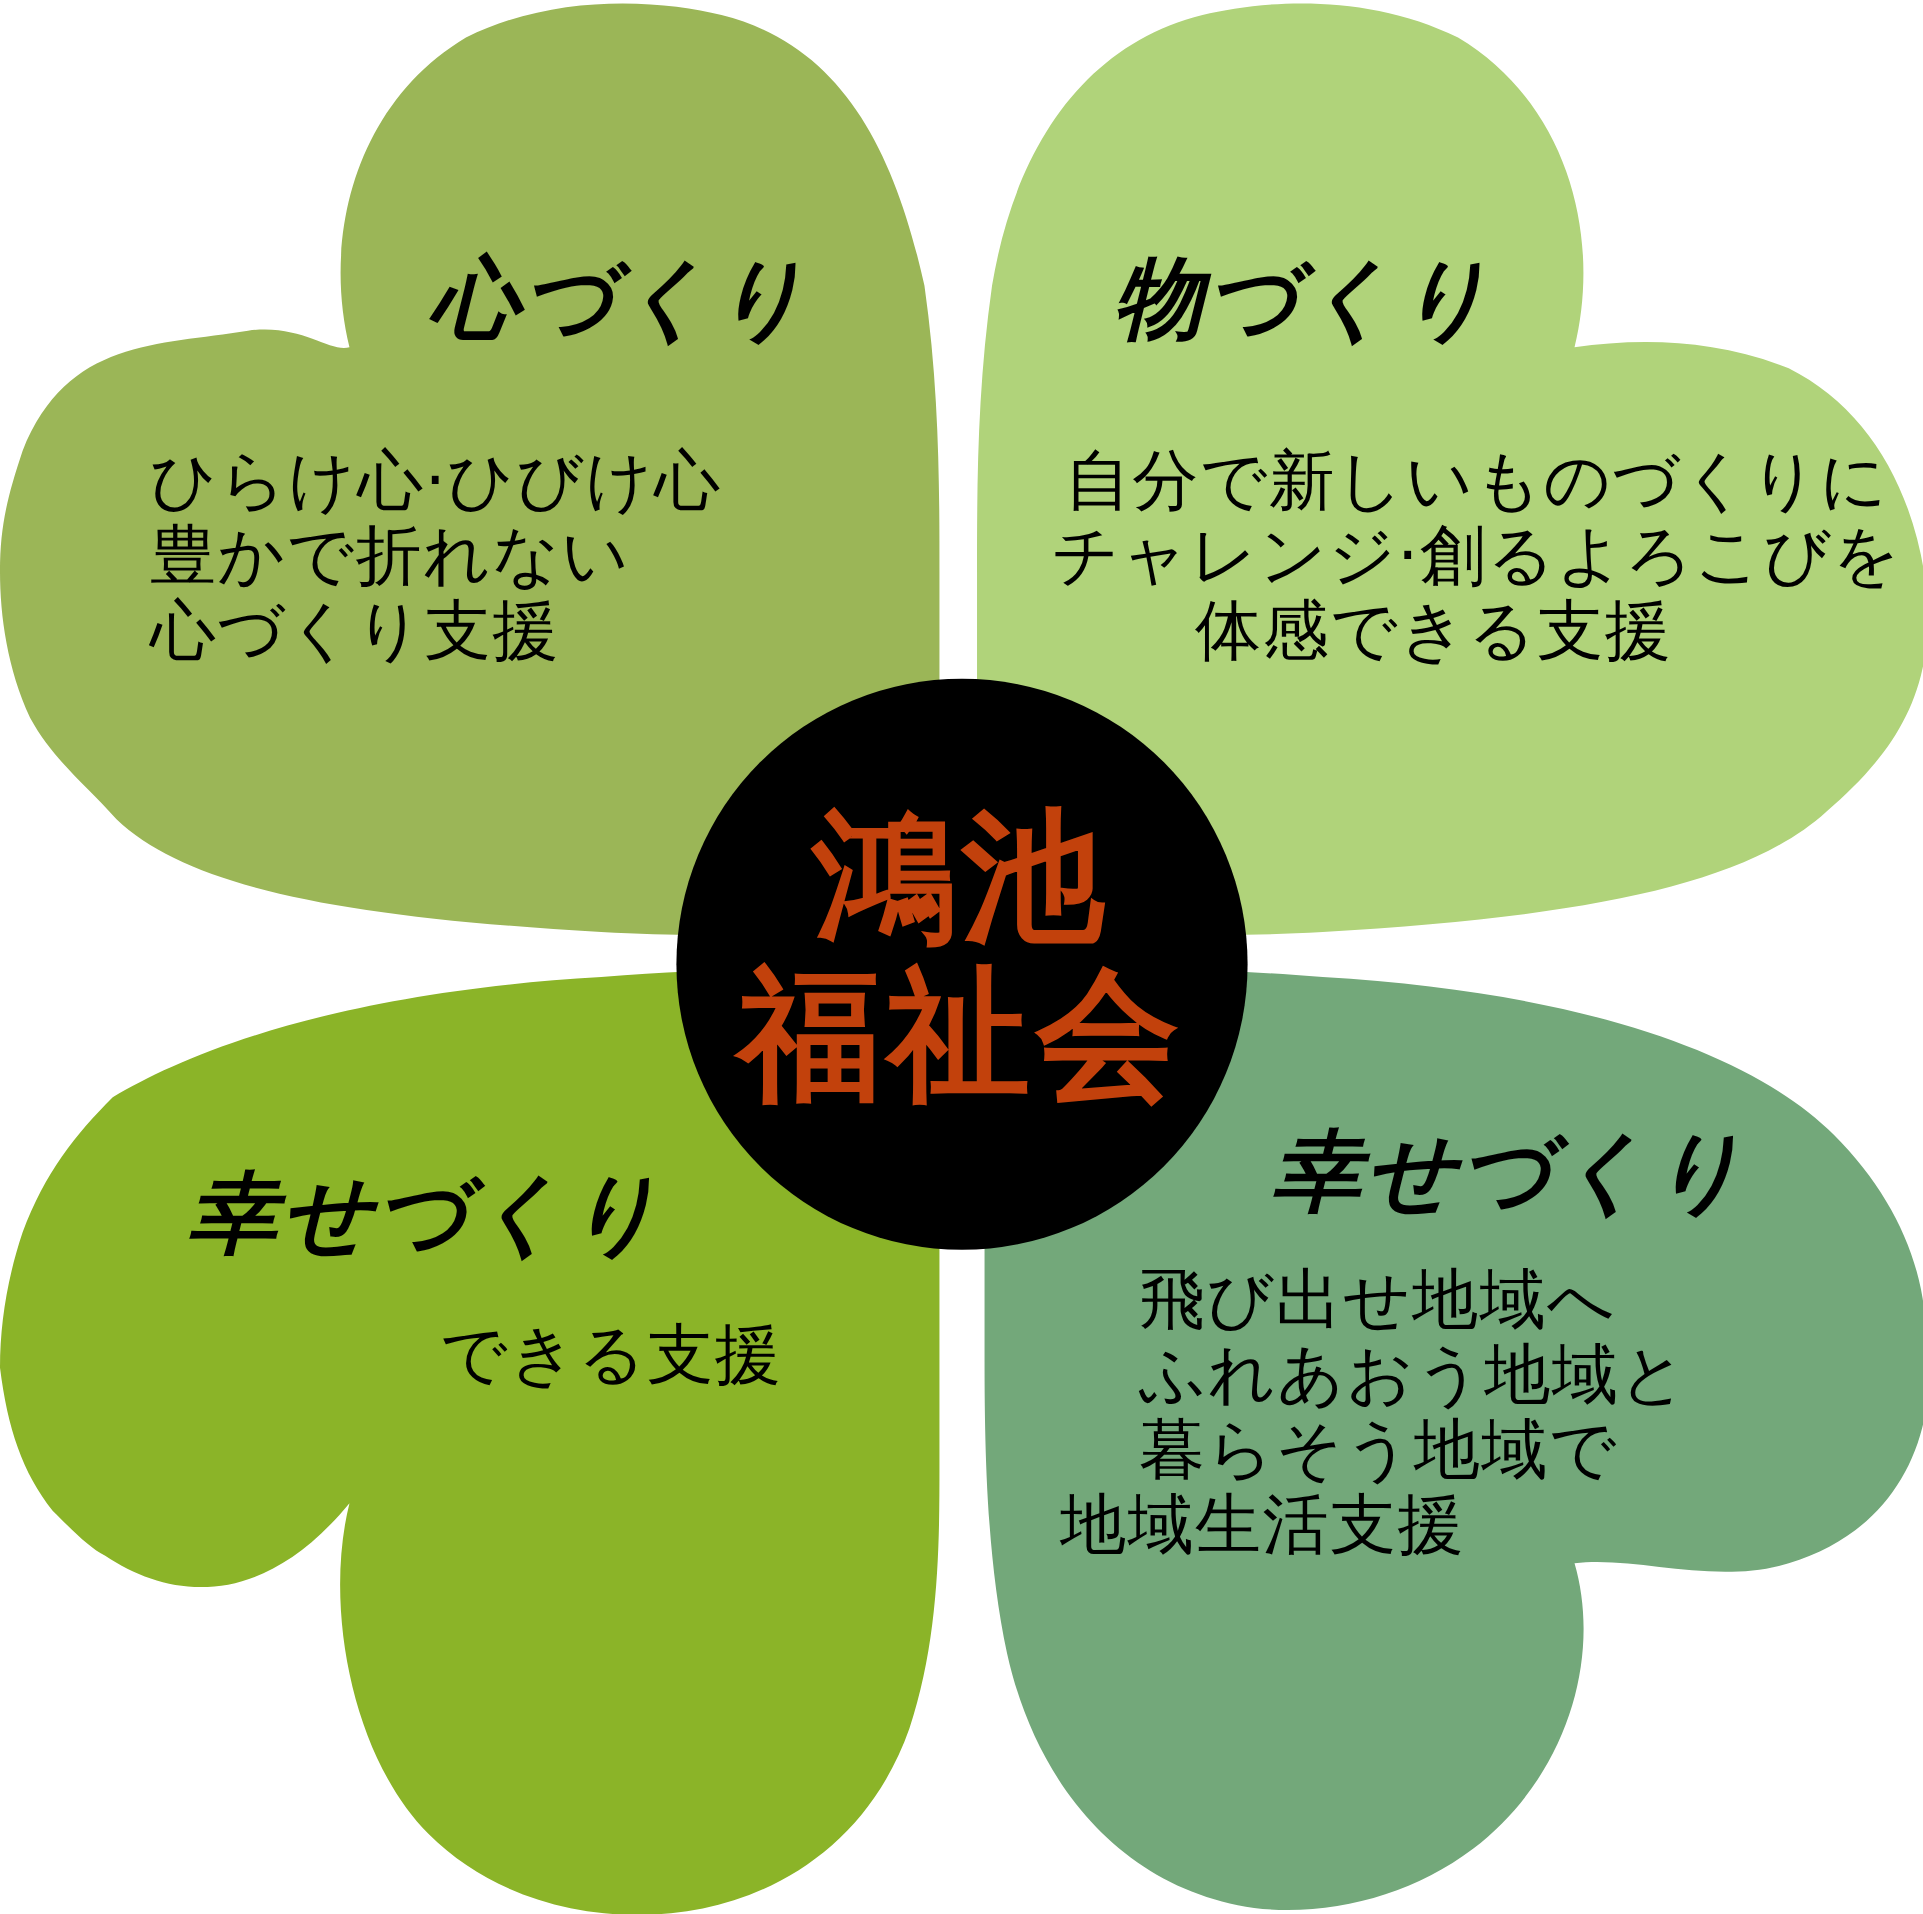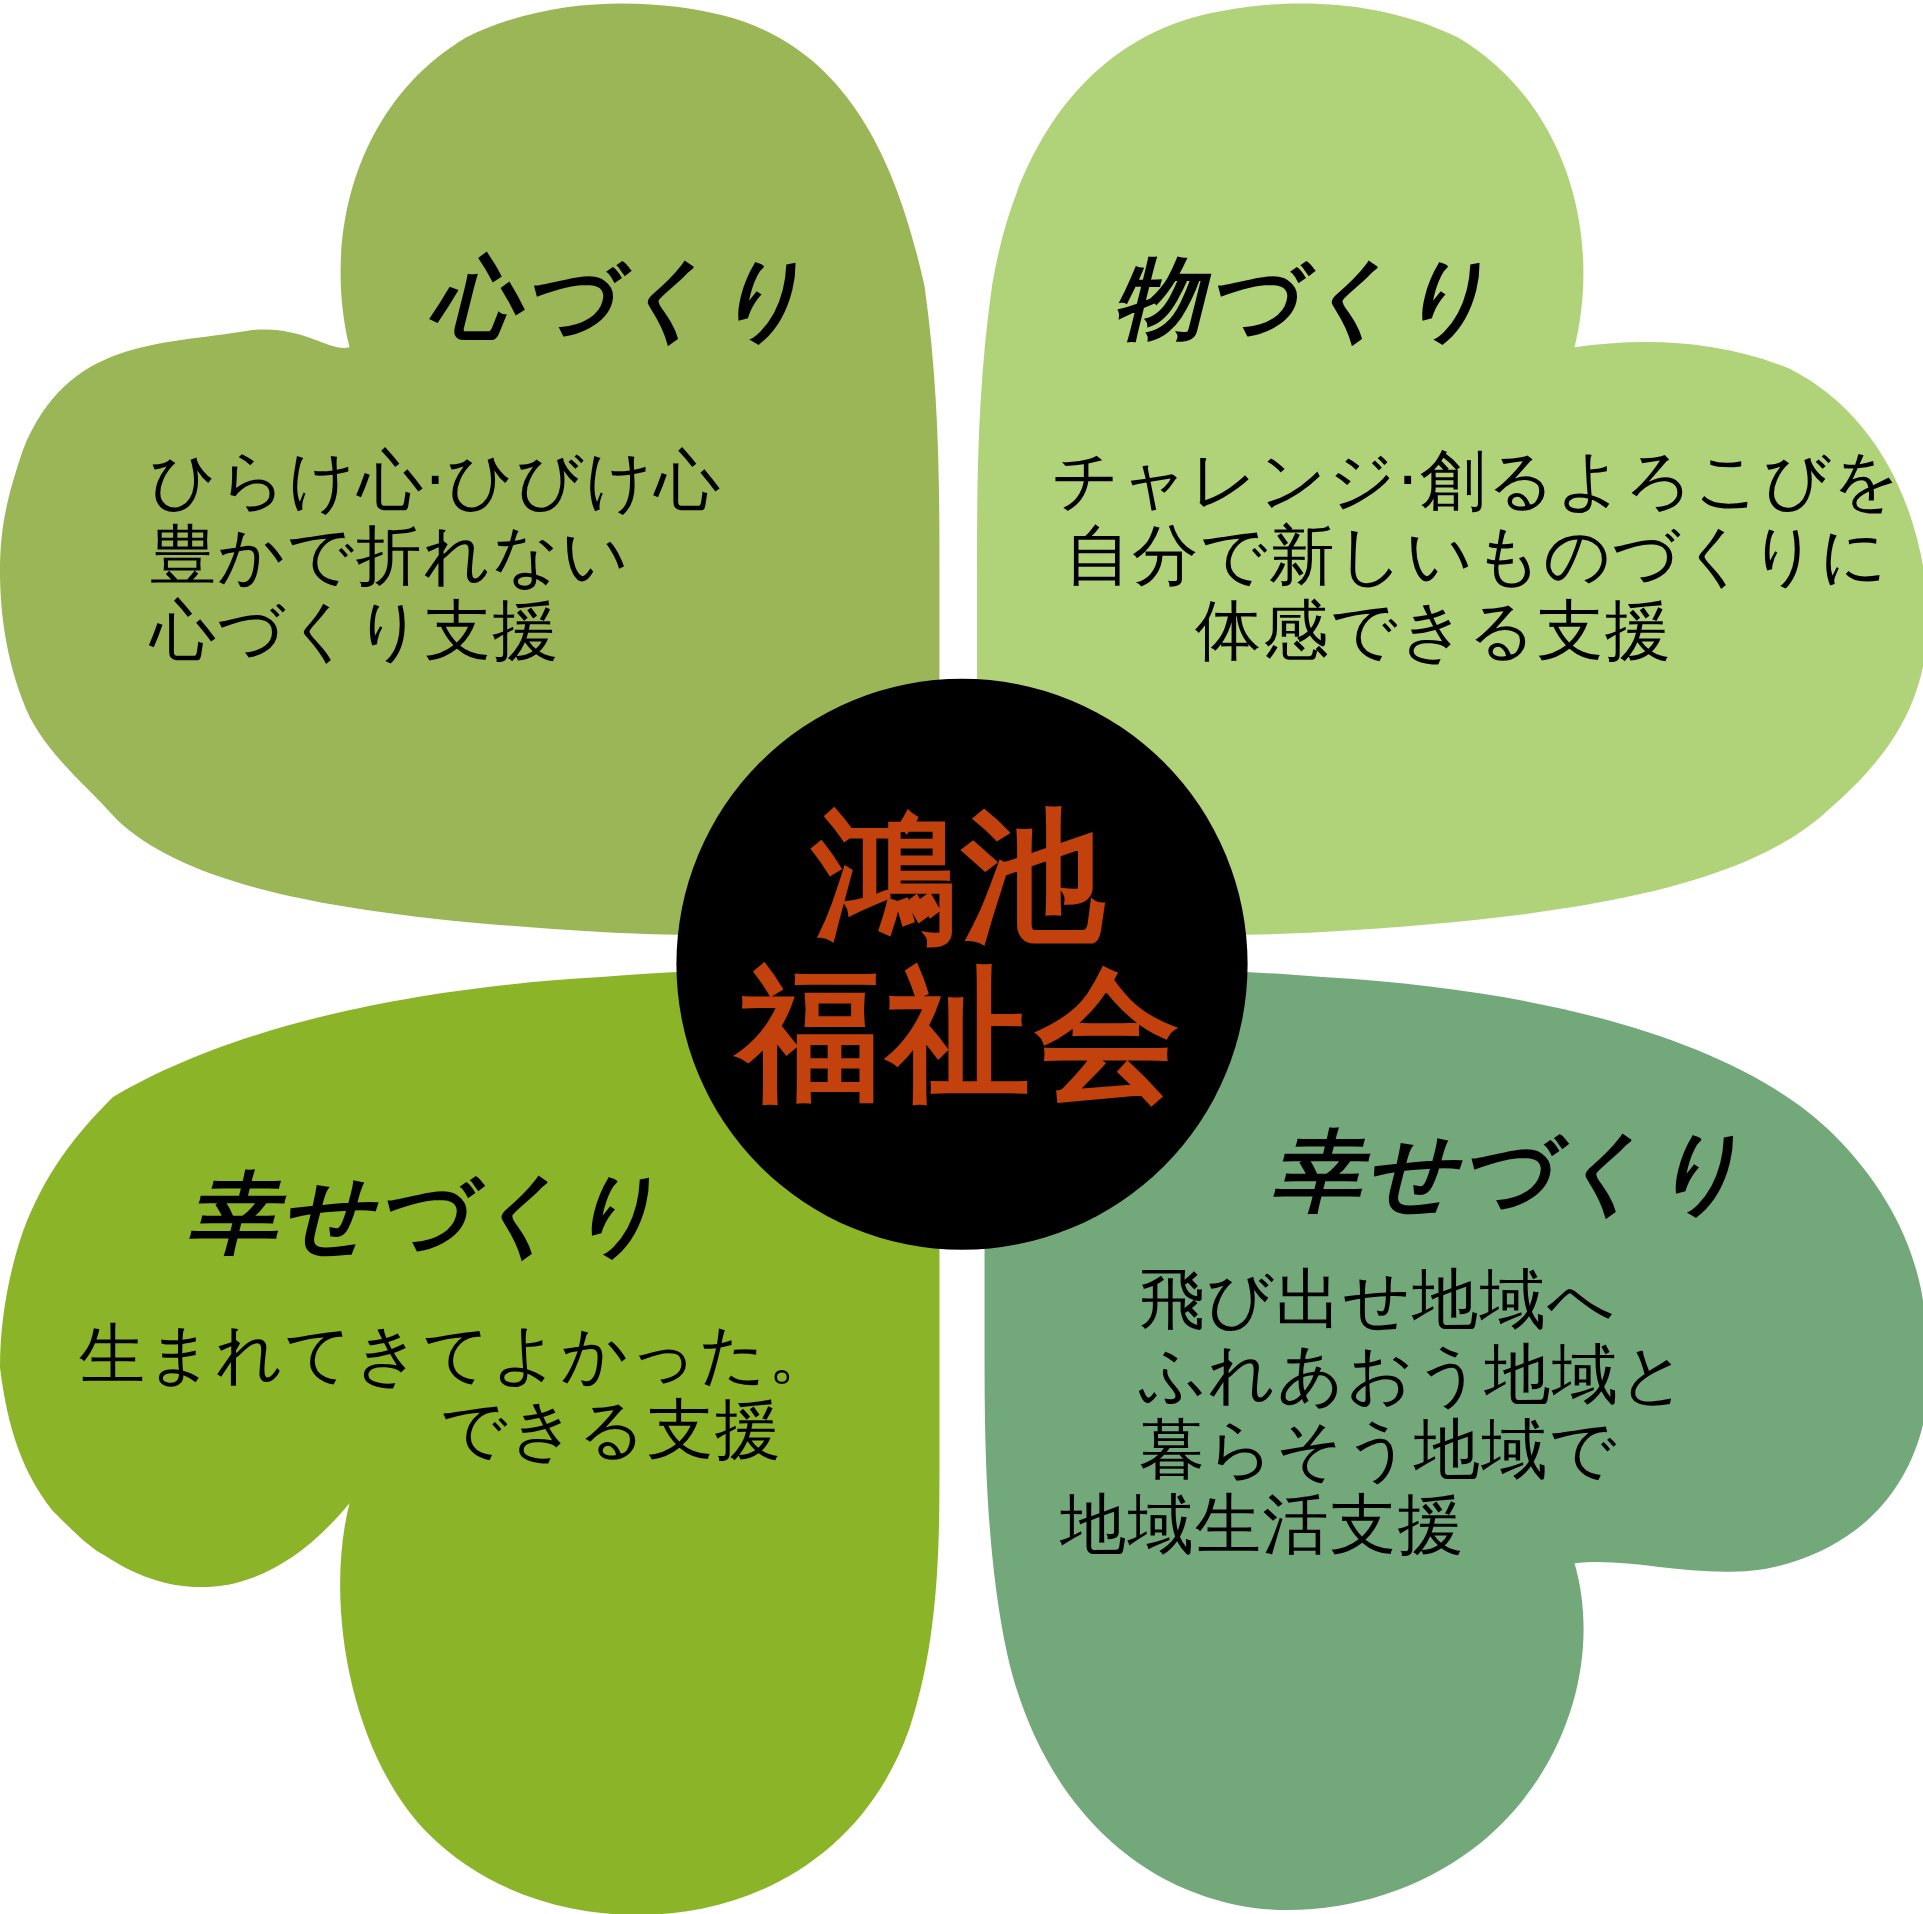--- a/index.html
+++ b/index.html
@@ -51,28 +51,27 @@
 
 <div class="txt title" style="left:430px; top:239px;">心づくり</div>
 <div class="txt" style="left:150px; top:443px;">
   <span class="body-line">ひらけ心·ひびけ心</span>
   <span class="body-line">豊かで折れない</span>
   <span class="body-line">心づくり支援</span>
 </div>
 
 <div class="txt title" style="left:1114px; top:239px;">物づくり</div>
 <div class="txt" style="left:1052px; top:443px; text-align:center;">
+  <span class="body-line">自分で新しいものづくりに</span>
   <span class="body-line">チャレンジ·創るよろこびを</span>
-  <span class="body-line">自分で新しいものづくりに</span>
   <span class="body-line" style="padding-left:143px; text-align:left;">体感できる支援</span>
 </div>
 
 <div class="txt title" style="left:188px; top:1154px;">幸せづくり</div>
 <div class="txt" style="left:79px; top:1317px;">
-  <span class="body-line">生まれてきてよかった。</span>
   <span class="body-line" style="padding-left:361px;">できる支援</span>
 </div>
 
 <div class="txt title" style="left:1272px; top:1112px;">幸せづくり</div>
 <div class="txt" style="left:1060px; top:1262px;">
   <span class="body-line" style="padding-left:79px;">飛び出せ地域へ</span>
   <span class="body-line" style="padding-left:79px;">ふれあおう地域と</span>
   <span class="body-line" style="padding-left:79px;">暮らそう地域で</span>
   <span class="body-line">地域生活支援</span>
 </div>

